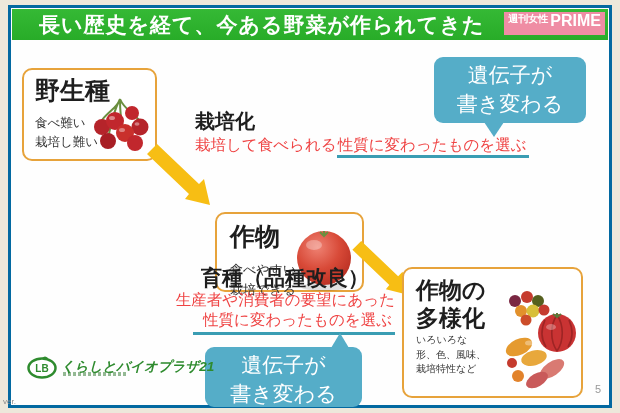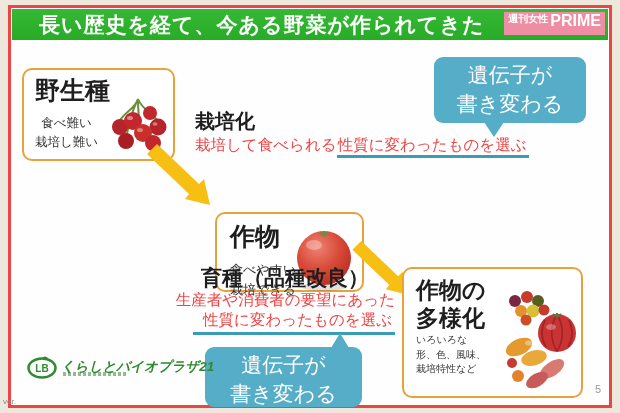--- a/index.html
+++ b/index.html
@@ -4,21 +4,21 @@
 <style>
   html,body{margin:0;padding:0;}
   body{
     width:620px;height:413px;position:relative;overflow:hidden;
     background:#ede8db;
     font-family:"Liberation Sans","DejaVu Sans",sans-serif;
     color:#262626;
   }
   .slide{
     position:absolute;left:8px;top:5px;width:604px;height:403px;
-    box-sizing:border-box;border:3px solid #ef4444;background:#fefefe;
+    box-sizing:border-box;border:3px solid #0369a1;background:#fefefe;
   }
   
   .title-bar{
     position:absolute;left:1px;right:1px;top:1px;height:31px;
     background:linear-gradient(180deg,#35b935,#28ac28);
     display:flex;align-items:center;padding-left:27px;box-sizing:border-box;
   }
   .title-bar .title{
     color:#fff;font-size:21px;font-weight:bold;letter-spacing:1px;white-space:nowrap;
   }
@@ -28,21 +28,21 @@
   }
   .brand .weekly{color:#fff;font-size:10px;font-weight:bold;letter-spacing:0;}
   .brand .prime{color:#fff;font-size:16px;font-weight:bold;letter-spacing:0;}
   
   .obox{
     position:absolute;background:#fff;border:2px solid #e7a33b;border-radius:10px;
     box-sizing:border-box;
   }
   .obox .bh{position:absolute;font-size:25px;font-weight:bold;color:#1e1e1e;line-height:1.05;}
   .obox .bt{position:absolute;font-size:12.5px;color:#333;line-height:1.55;}
-  .box-wild{left:11px;top:60px;width:153px;height:93px;text-align:center;}
+  .box-wild{left:11px;top:60px;width:135px;height:93px;}
   .box-crop{left:204px;top:204px;width:149px;height:80px;}
   .box-div{left:391px;top:259px;width:181px;height:131px;}
   .box-div .bh{font-size:23px;line-height:1.2;}
   .box-div .bt{font-size:10px;line-height:1.45;}
   .img-abs{position:absolute;}
   
   .step-label{position:absolute;font-size:20px;font-weight:bold;color:#1e1e1e;white-space:nowrap;}
   .sentence{position:absolute;font-size:15.5px;color:#ef4444;white-space:nowrap;line-height:20px;}
   .uline{border-bottom:3px solid #3a9db3;padding:0 2px 2px 1px;}
   .sent2{text-align:right;}

